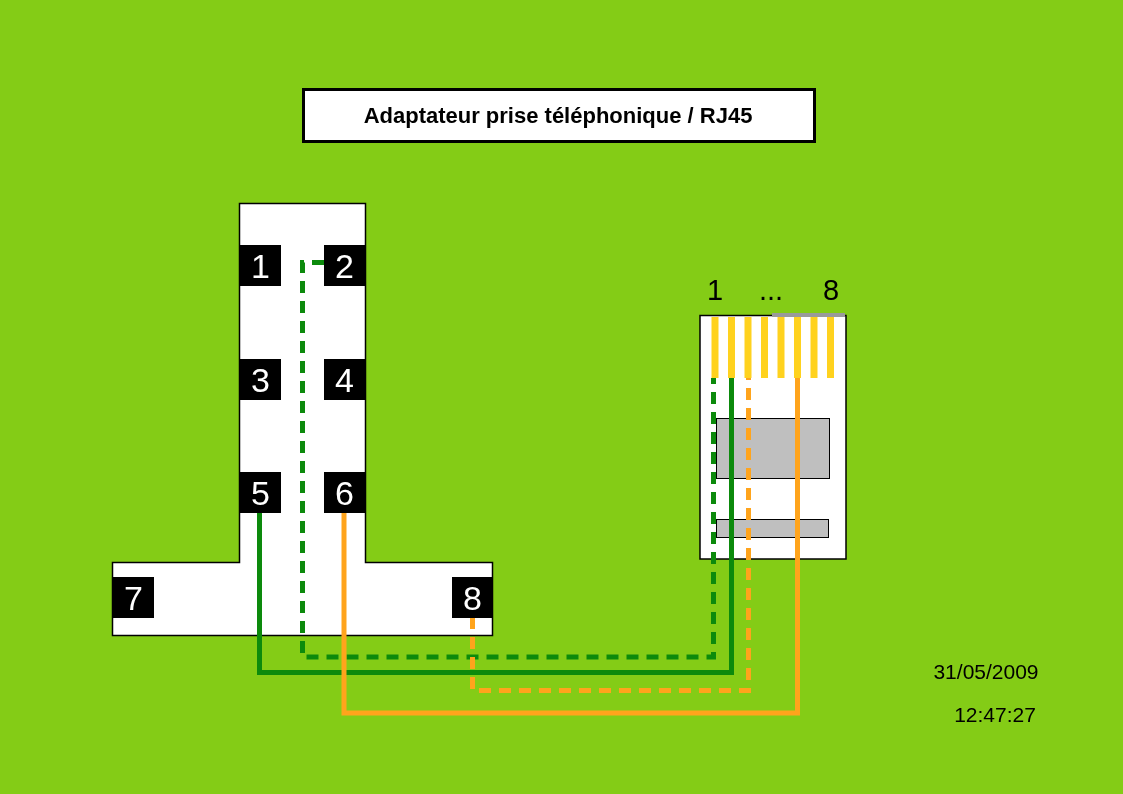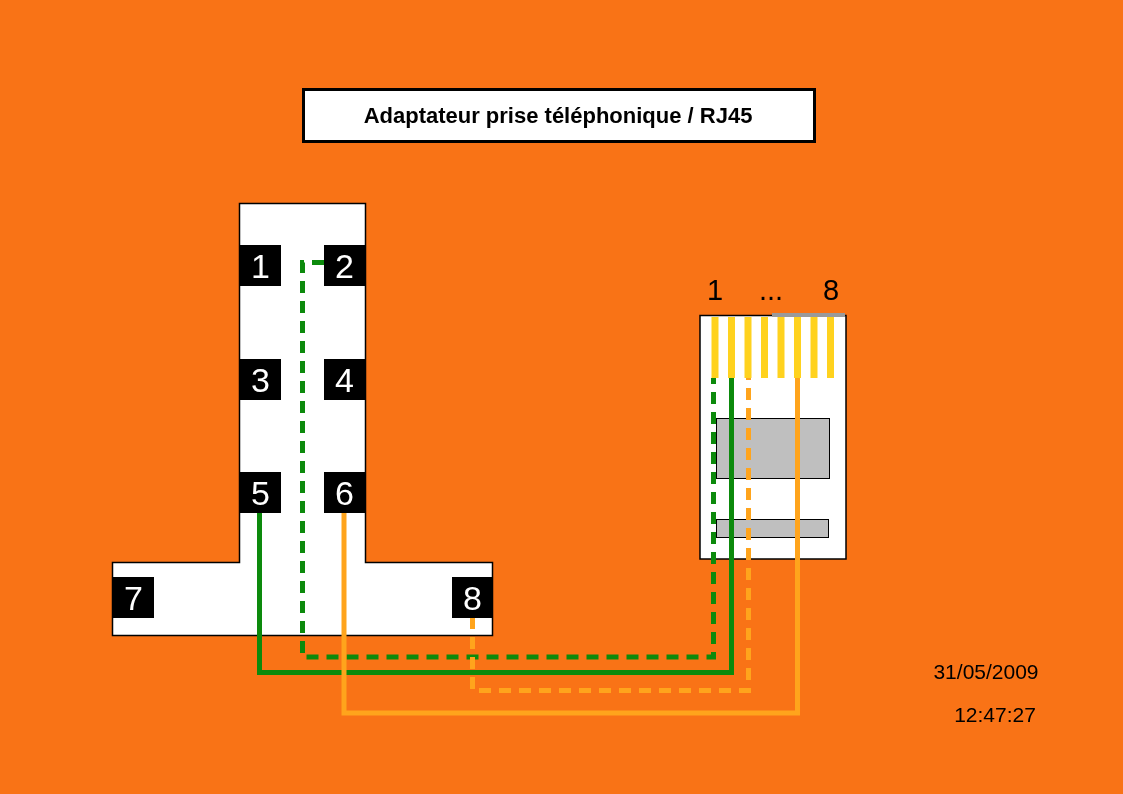--- a/index.html
+++ b/index.html
@@ -5,21 +5,21 @@
   html, body {
     margin: 0;
     padding: 0;
     background: #ffffff;
     font-family: "Liberation Sans", sans-serif;
   }
   .canvas {
     position: relative;
     width: 1123px;
     height: 794px;
-    background: #f97316;
+    background: #84cc16;
     overflow: hidden;
   }
   svg { display: block; }
   text {
     font-family: "Liberation Sans", sans-serif;
     fill: #000000;
   }
   .title-text {
     font-size: 22px;
     font-weight: bold;

